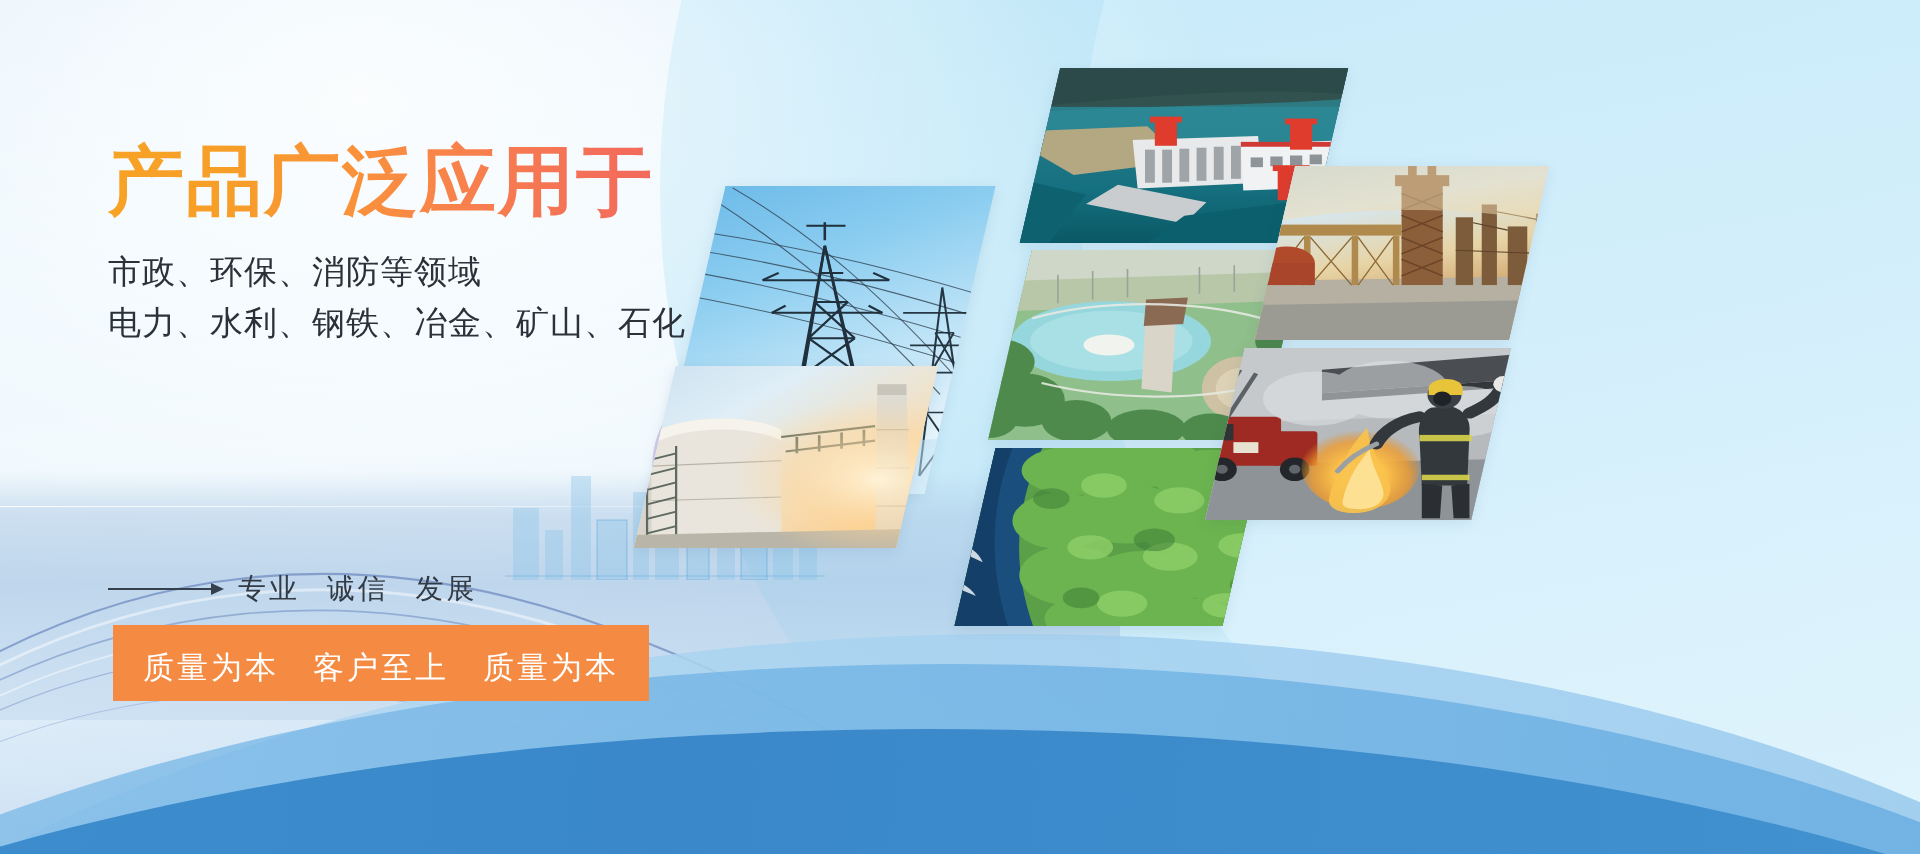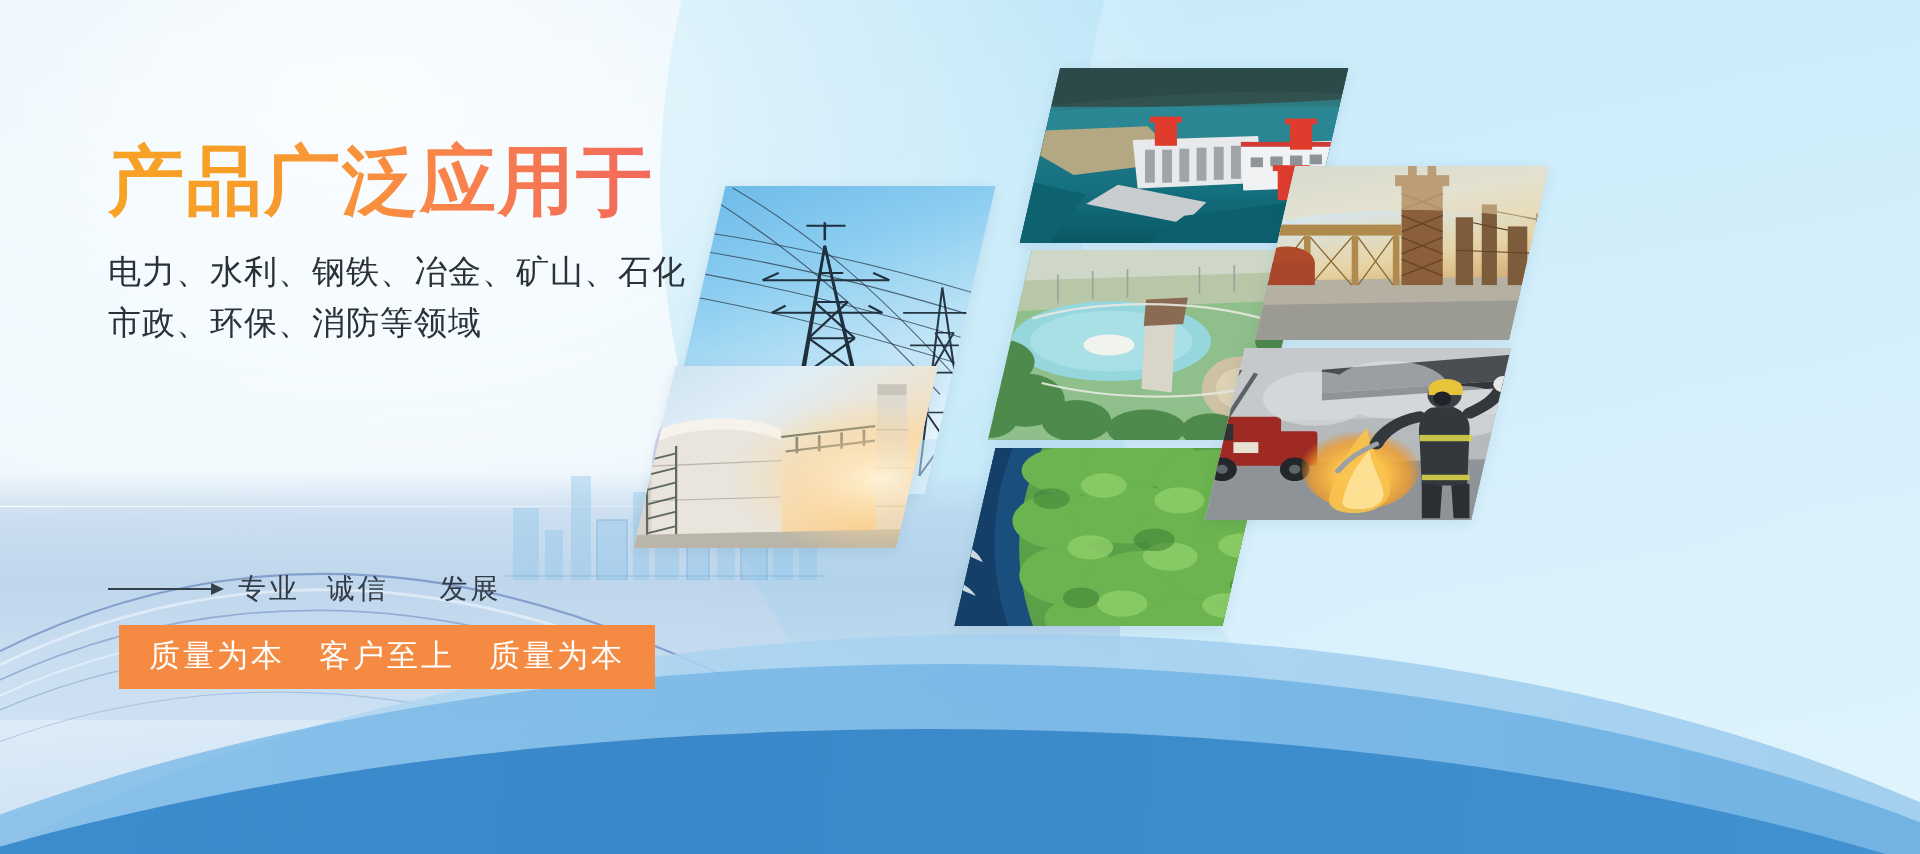--- a/index.html
+++ b/index.html
@@ -106,29 +106,29 @@
   }
   .arrow-wrap{ display:flex; align-items:center; margin-right:14px; }
   .arrow-line{ width:104px; height:1.6px; background:#34414d; }
   .arrow-head{
     width:0;height:0;border-top:6px solid transparent;border-bottom:6px solid transparent;
     border-left:13px solid #34414d; margin-left:-1px;
     background:transparent;
   }
   .motto{ font-size:28px; color:#323b45; letter-spacing:3px; }
   .motto span{ margin-right:16px; }
-  .motto span:last-child{ margin-right:0;margin-left:24px; }
+  .motto span:last-child{ margin-right:0; }
 
   
   .slogan{
-    position:absolute; left:119px; top:625px; z-index:40;
+    position:absolute; left:113px; top:625px; z-index:40;
     background:#f58b42;
     color:#ffffff;
     font-size:31px; letter-spacing:3px;
-    padding:14px 30px 16px 30px;
+    padding:26px 30px 16px 30px;
     display:flex; align-items:center; gap:34px;
     white-space:nowrap;
     line-height:1.1;
   }
 
   
   .collage{ position:absolute; left:0; top:0; width:1920px; height:854px; z-index:30; pointer-events:none; }
   .photo{
     position:absolute;
     transform:skewX(-13deg);
@@ -606,22 +606,22 @@
 
   </div>
 
   <div class="wave-pale"></div>
   <div class="wave-mid"></div>
   <div class="wave-deep"></div>
 
   <div class="copy">
     <div class="headline">产品广泛应用于</div>
     <div class="sub">
+      <div>市政、环保、消防等领域</div>
       <div>电力、水利、钢铁、冶金、矿山、石化</div>
-      <div>市政、环保、消防等领域</div>
     </div>
   </div>
 
   <div class="motto-row">
     <span class="arrow-wrap">
       <span class="arrow-line"></span>
         <span class="arrow-head"></span>
     </span>
     <span class="motto">
       <span>专业</span>

